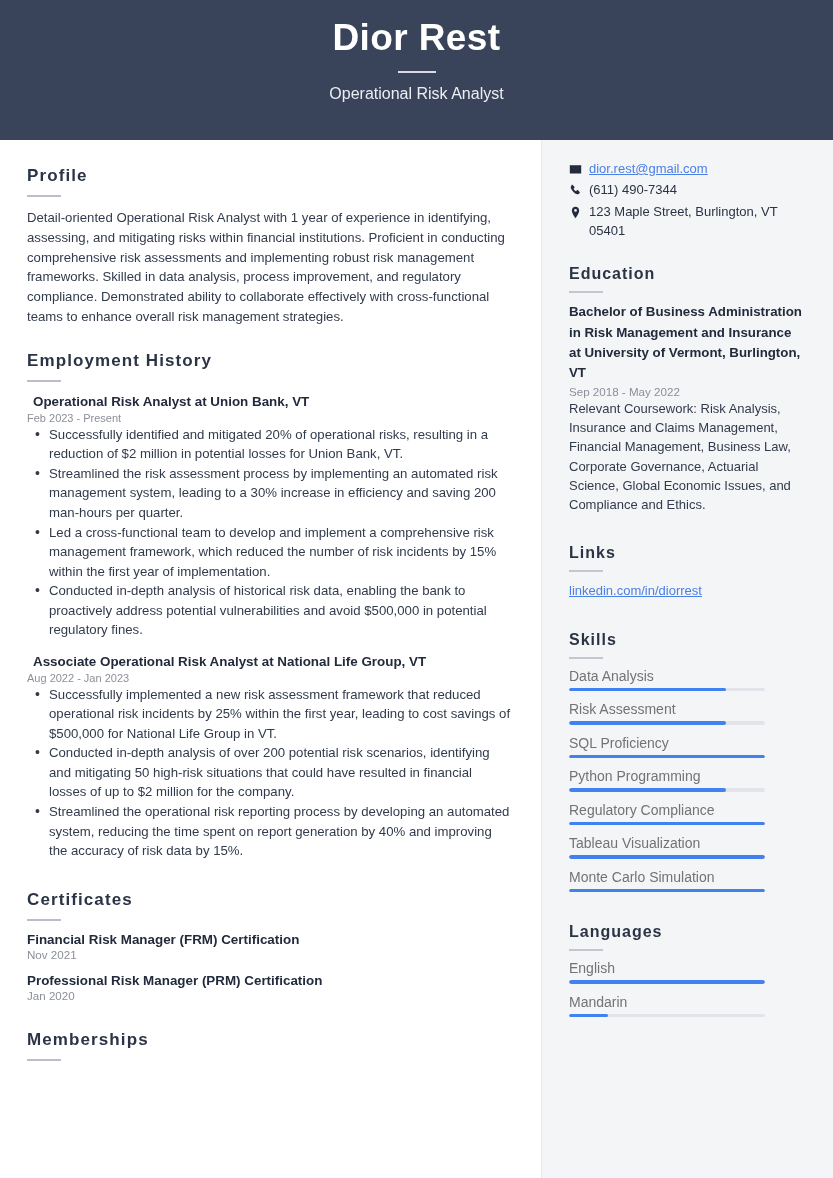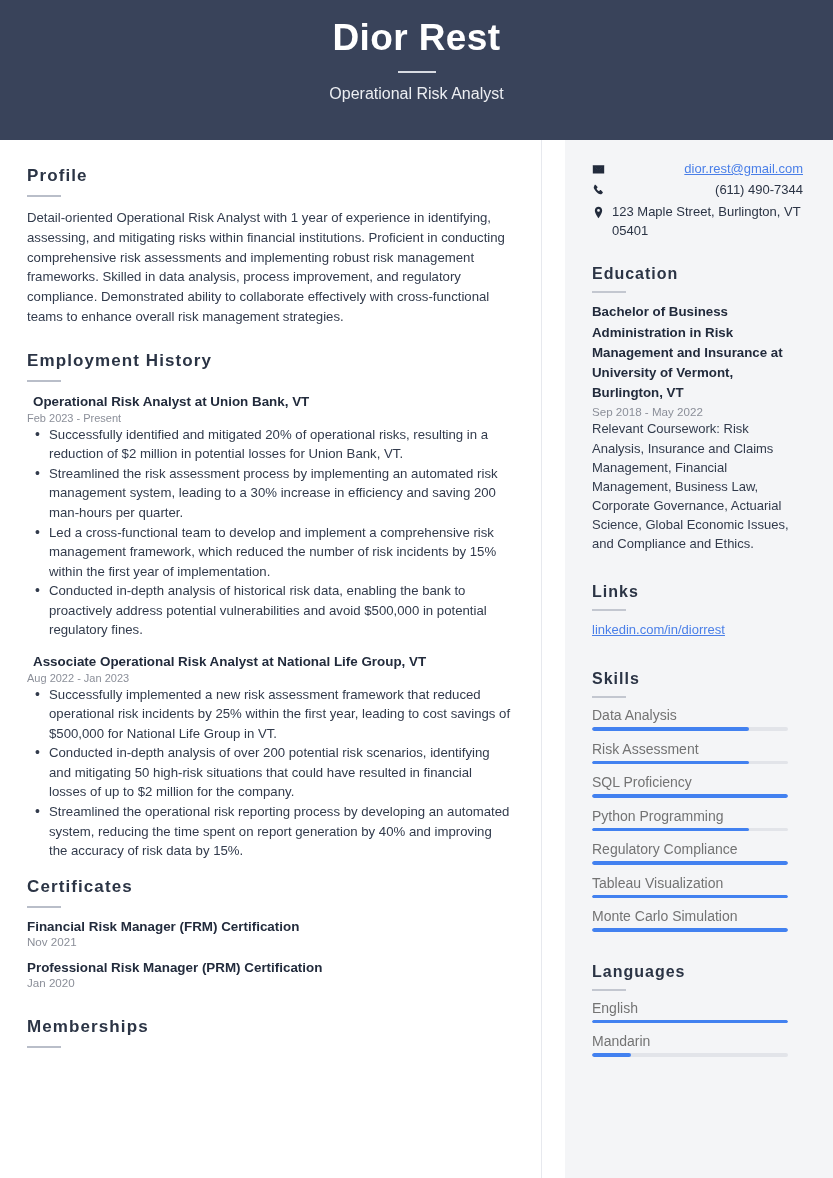--- a/index.html
+++ b/index.html
@@ -36,21 +36,21 @@
     background:#d8dbe2;
     margin:13px 0 12px 0;
   }
   .header-title {
     color:#eceef2;
     font-size:16px;
     font-weight:400;
   }
 
   
-  .body { flex:1 1 auto; display:flex; align-items:stretch; min-height:0;gap:23px; }
+  .body { flex:1 1 auto; display:flex; align-items:stretch; min-height:0; }
   .main {
     width:542px;
     flex:0 0 542px;
     background:#ffffff;
     padding:26px 30px 0 27px;
     border-right:1px solid #e7e9ee;
   }
   .aside {
     flex:1 1 auto;
     background:#f4f5f7;
@@ -103,29 +103,29 @@
     margin-bottom:0px;
   }
   ul.bullets li:before {
     content:"\2022";
     position:absolute;
     left:8px; top:-1px;
     font-size:14px;
     color:#323b4c;
   }
   .gap-emp { margin-top:24px; }
-  .gap-cert { margin-top:16px; }
+  .gap-cert { margin-top:29px; }
   .gap-mem { margin-top:28px; }
   .cert + .cert { margin-top:12px; }
   .cert-title { font-size:13.4px; font-weight:700; color:#222b3c; }
   .cert-date { font-size:11.6px; color:#8b8f99; margin-top:1px; }
 
   
   .contact { margin-bottom:25px; }
-  .c-row { display:flex; align-items:flex-start; margin-bottom:2.5px;justify-content:space-between; }
+  .c-row { display:flex; align-items:flex-start; margin-bottom:2.5px; }
   .c-ico {
     width:20px; flex:0 0 20px;
     display:flex; align-items:center; justify-content:flex-start;
     padding-top:3px;
     color:#222b3c;
   }
   .c-ico svg { display:block; }
   .c-txt { font-size:13px; line-height:1.45; color:#2b3445; }
   a.link {
     color:#4a7fe8;

